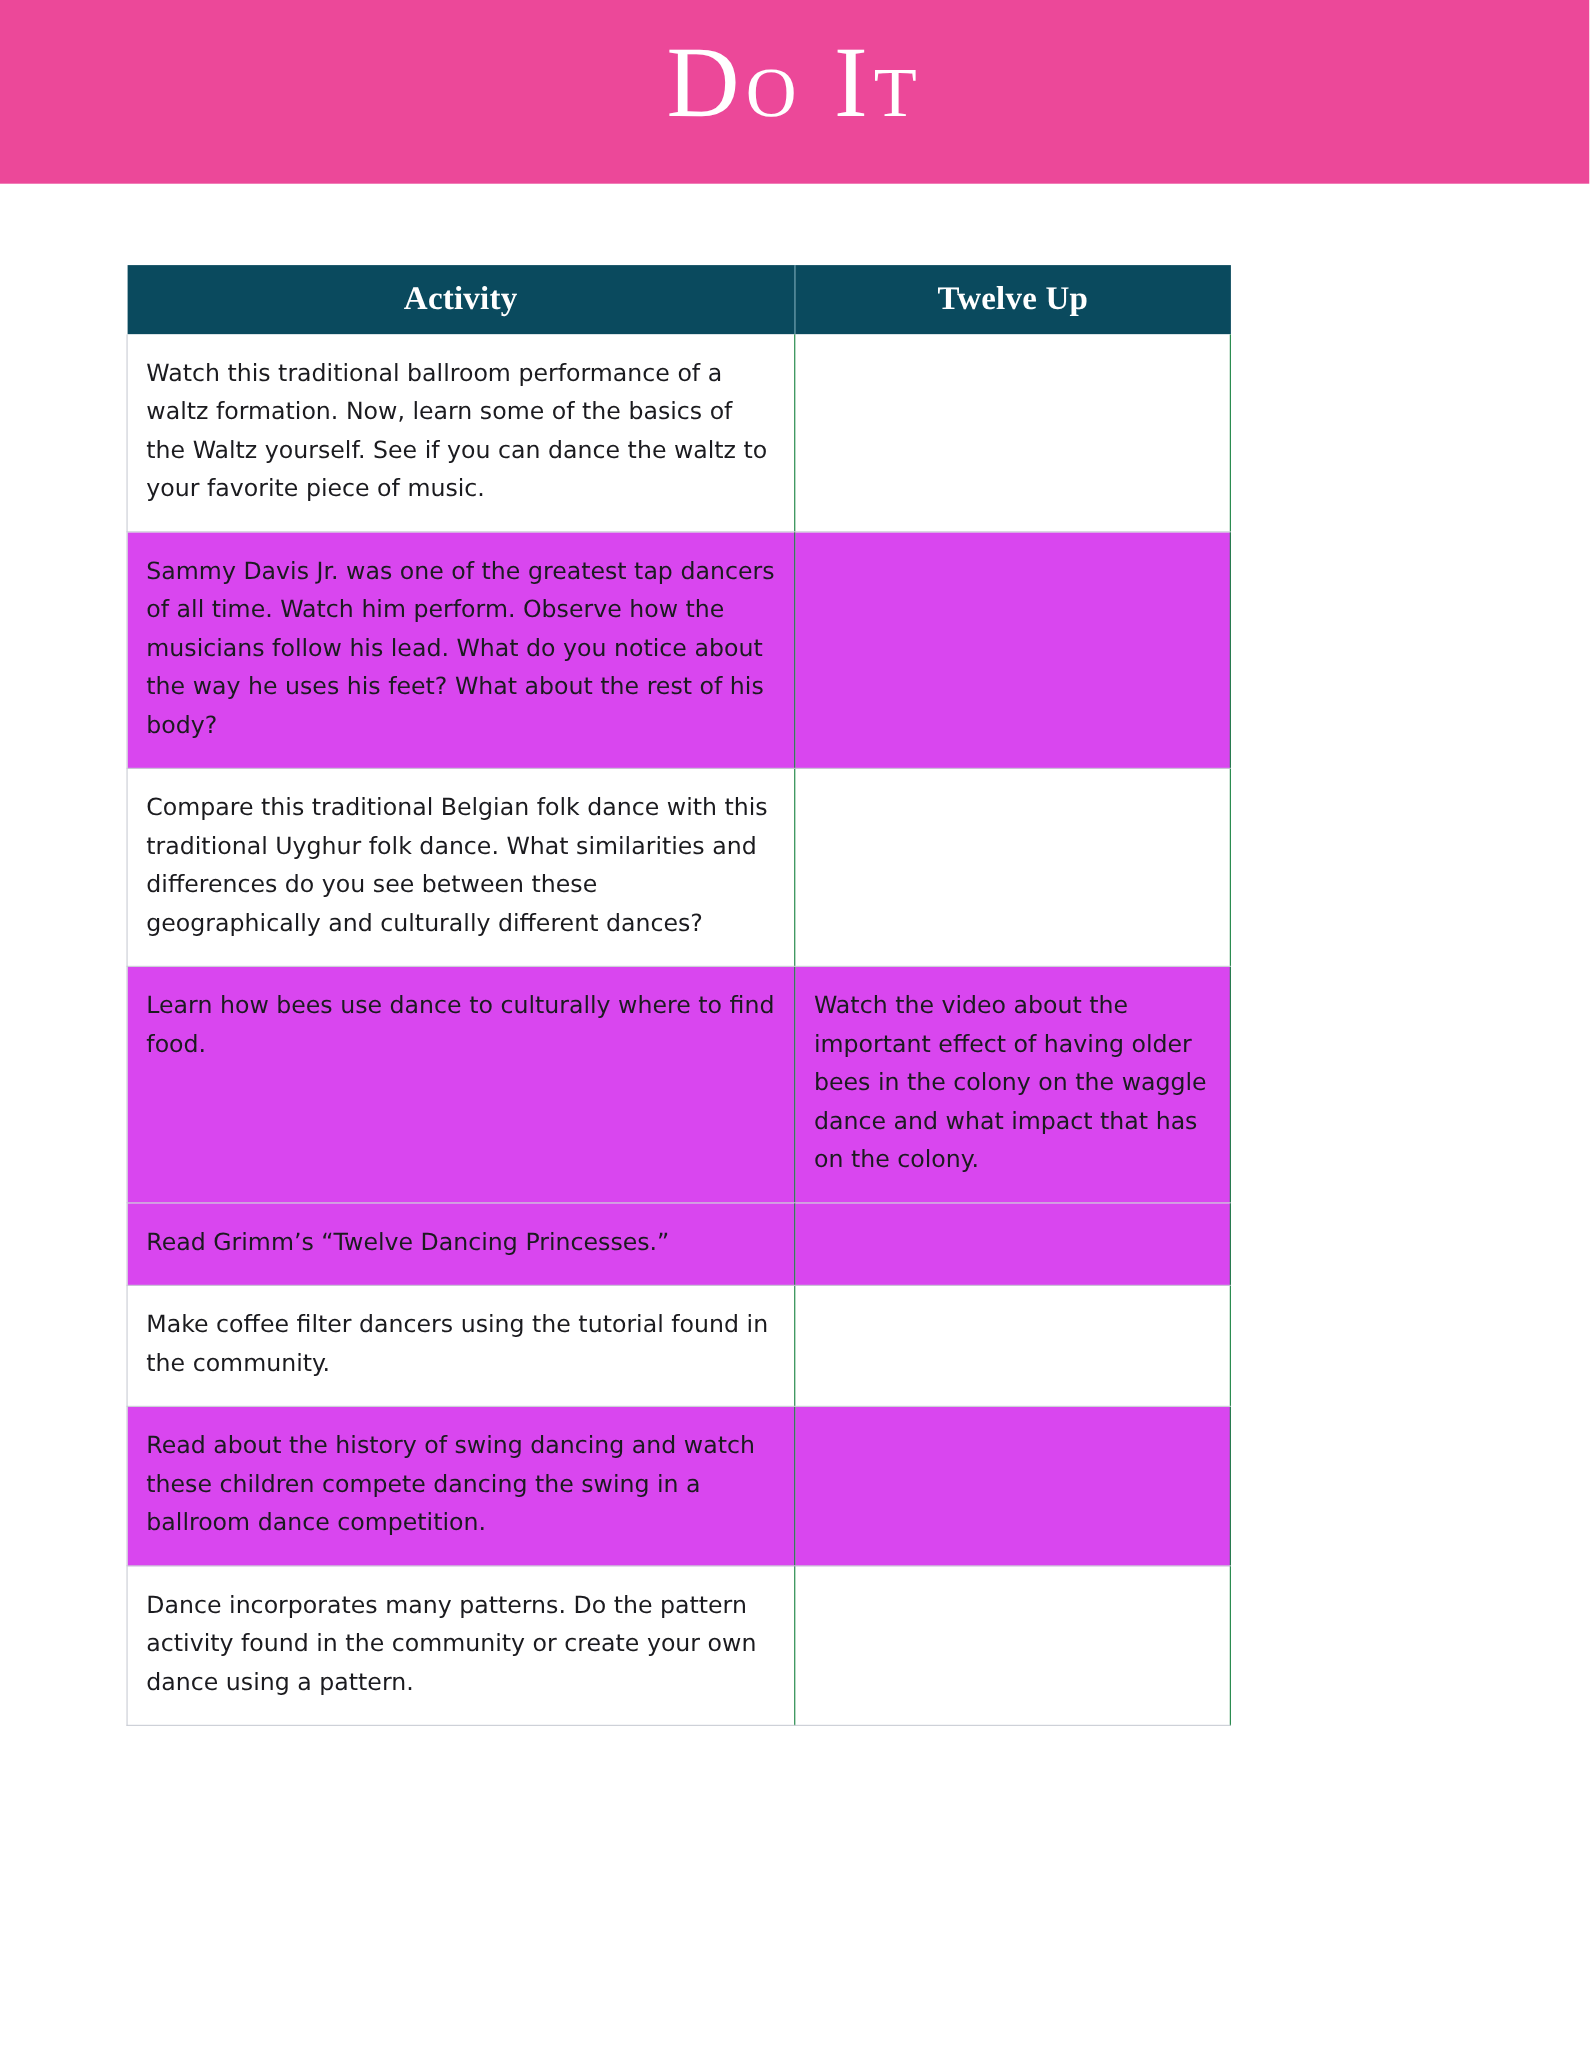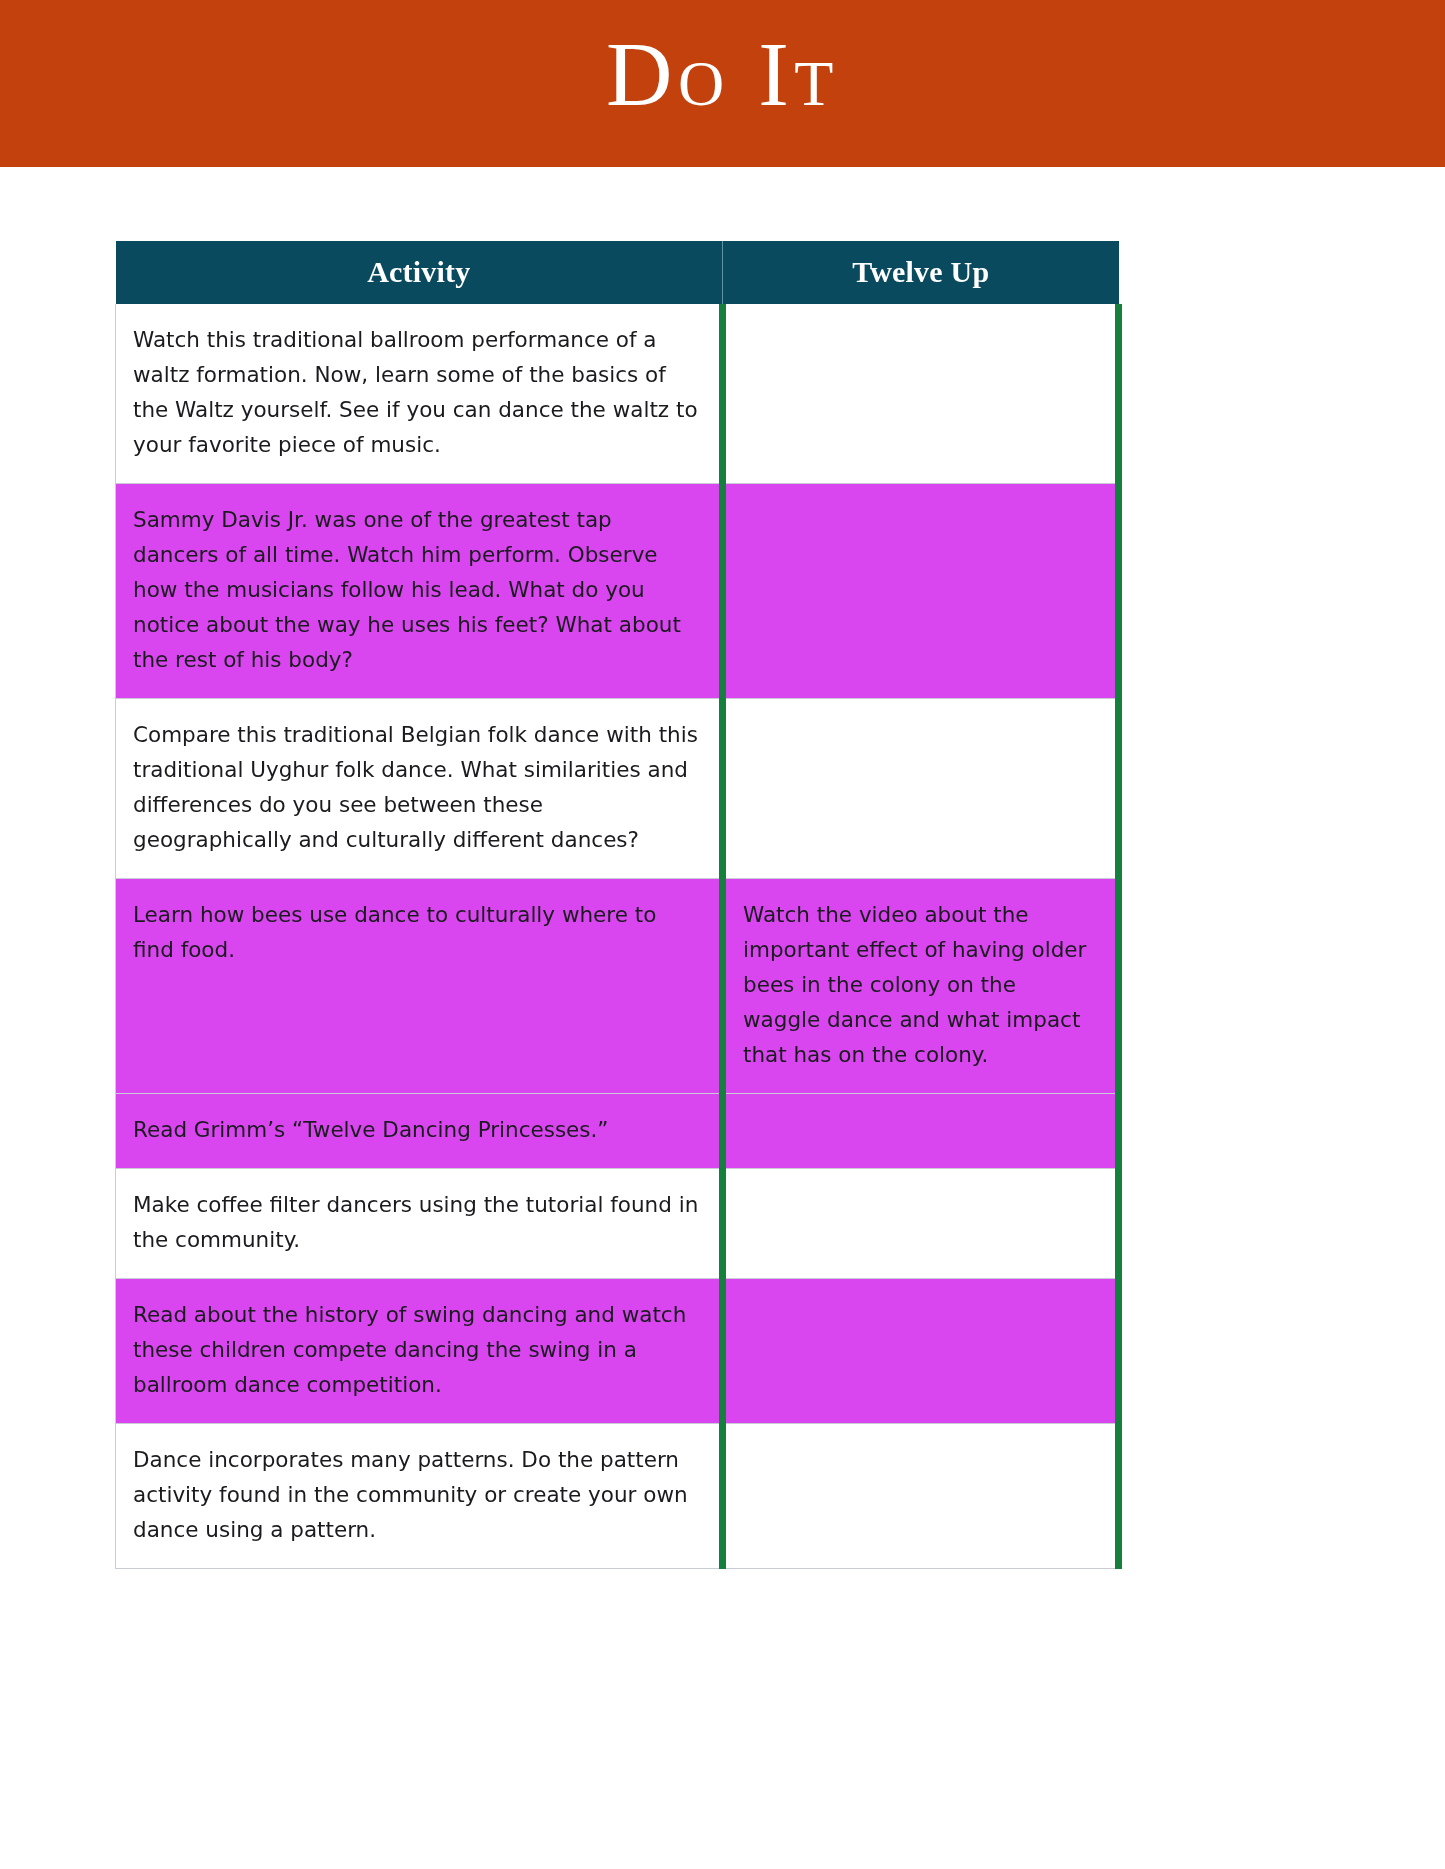--- a/index.html
+++ b/index.html
@@ -12,21 +12,21 @@
     background: #ffffff;
     font-family: "DejaVu Sans", sans-serif;
     position: relative;
     overflow: hidden;
   }
 
   
   .banner {
     width: 1445px;
     height: 167px;
-    background: #c2410c;
+    background: #ec4899;
     position: relative;
   }
   .banner-title {
     position: absolute;
     left: 0;
     right: 0;
     top: 28px;
     text-align: center;
     color: #ffffff;
     font-family: "Liberation Serif", "DejaVu Serif", serif;
@@ -79,21 +79,21 @@
 
   table.activity-table tbody td {
     font-family: "DejaVu Sans", sans-serif;
     font-size: 21.5px;
     line-height: 35px;
     color: #1b1b1f;
     vertical-align: top;
     padding: 18px 16px 21px 17px;
     border-bottom: 1px solid #c9ccd4;
     border-left: 1px solid #c9ccd4;
-    border-right: 7px solid #15803d;
+    border-right: 1px solid #15803d;
   }
   table.activity-table tbody td.cell-levelup {
     border-left: 1px solid #c9ccd4;
     margin-left: 17px;
   }
 
   table.activity-table tbody tr.row-odd td {
     background: #ffffff;
   }
   table.activity-table tbody tr.row-even td {

